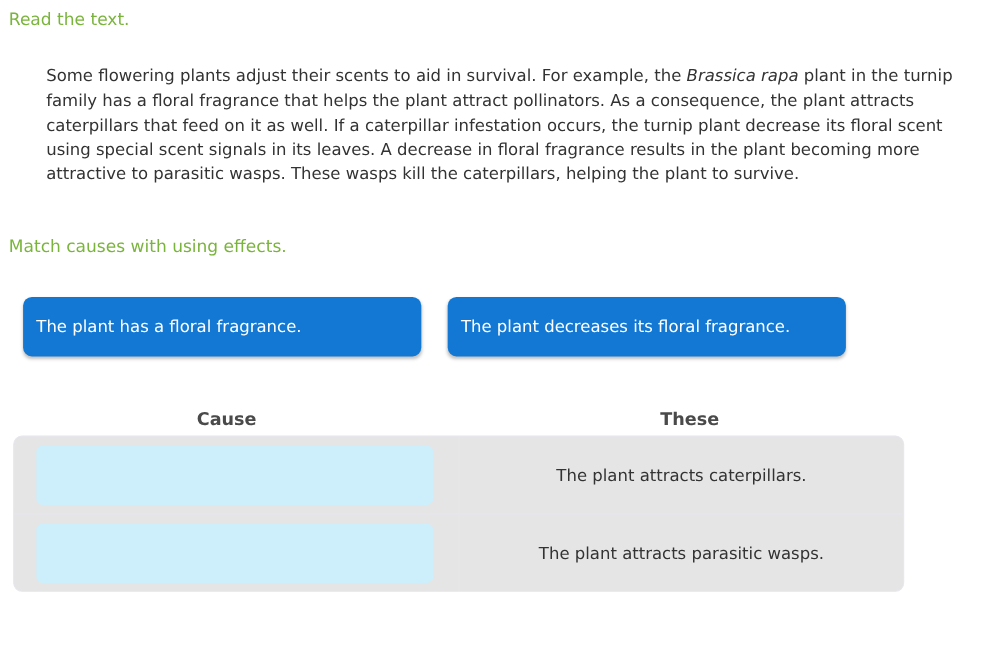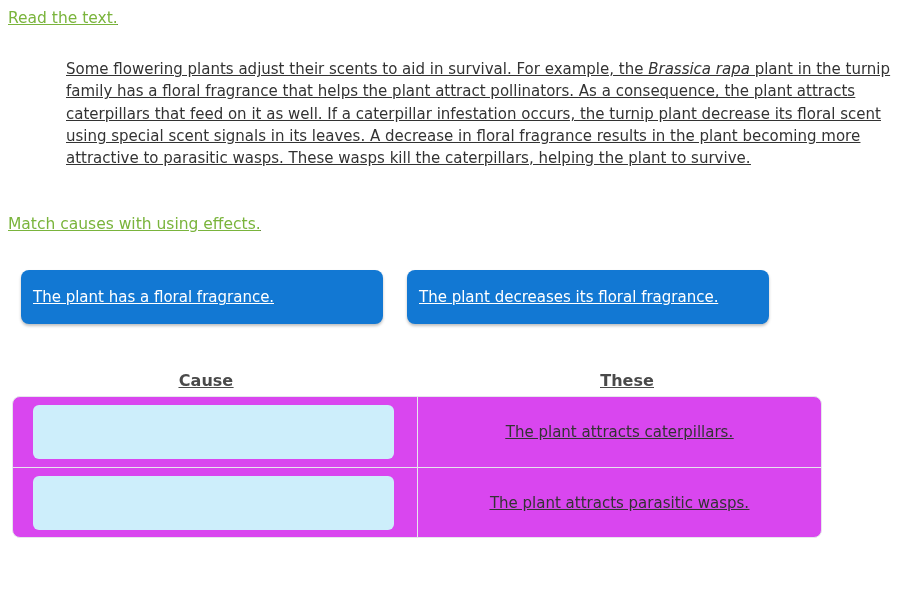--- a/index.html
+++ b/index.html
@@ -4,35 +4,35 @@
 <style>
   :root{
     --heading-green:#7ab43c;
     --tile-blue:#1278d3;
     --tile-text:#ffffff;
     --dropzone-blue:#cdeefb;
     --body-text:#333333;
     --header-text:#4a4a4a;
     --table-border:#e6e6ec;
   }
-  *{box-sizing:border-box;text-decoration:underline;}
+  *{box-sizing:border-box;}
   html,body{margin:0;padding:0;}
   body{
     width:913px;height:594px;background:#ffffff;overflow:hidden;
     font-family:"DejaVu Sans","Liberation Sans",sans-serif;
     color:var(--body-text,#333);
   }
   .instruction{
     font-size:15.5px;line-height:19px;
     color:var(--heading-green,#7ab43c);
   }
   .instruction.read{margin:9px 0 0 8px;}
   .instruction.match{margin:46px 0 0 8px;}
   .passage{
-    margin:30px 20px 0 66px;
+    margin:30px 20px 0 42px;
     width:845px;
     font-size:15px;line-height:22.3px;
     color:var(--body-text,#333);
   }
   .passage .species{font-style:italic;}
   .tiles{
     display:flex;gap:24px;
     margin:36px 0 0 21px;
   }
   .tile{
@@ -56,21 +56,21 @@
     font-size:16px;font-weight:bold;text-align:center;
     color:var(--header-text,#4a4a4a);
   }
   .hdr.cause{width:404px;}
   .hdr.effect{width:406px;}
   .match-table{
     margin:6px 0 0 12px;
     width:810px;
     border:1px solid var(--table-border,#e6e6ec);
     border-radius:8px;
-    background:#d946ef;
+    background:#e5e5e5;
   }
   .match-row{
     display:flex;height:70px;
   }
   .match-row + .match-row{border-top:1px solid var(--table-border,#e6e6ec);justify-content:flex-end;}
   .cell{display:flex;align-items:center;}
   .cell.cause-cell{width:404px;padding-left:20px;}
   .cell.effect-cell{
     width:404px;flex:1;justify-content:center;text-align:center;
     border-left:1px solid var(--table-border,#e6e6ec);

